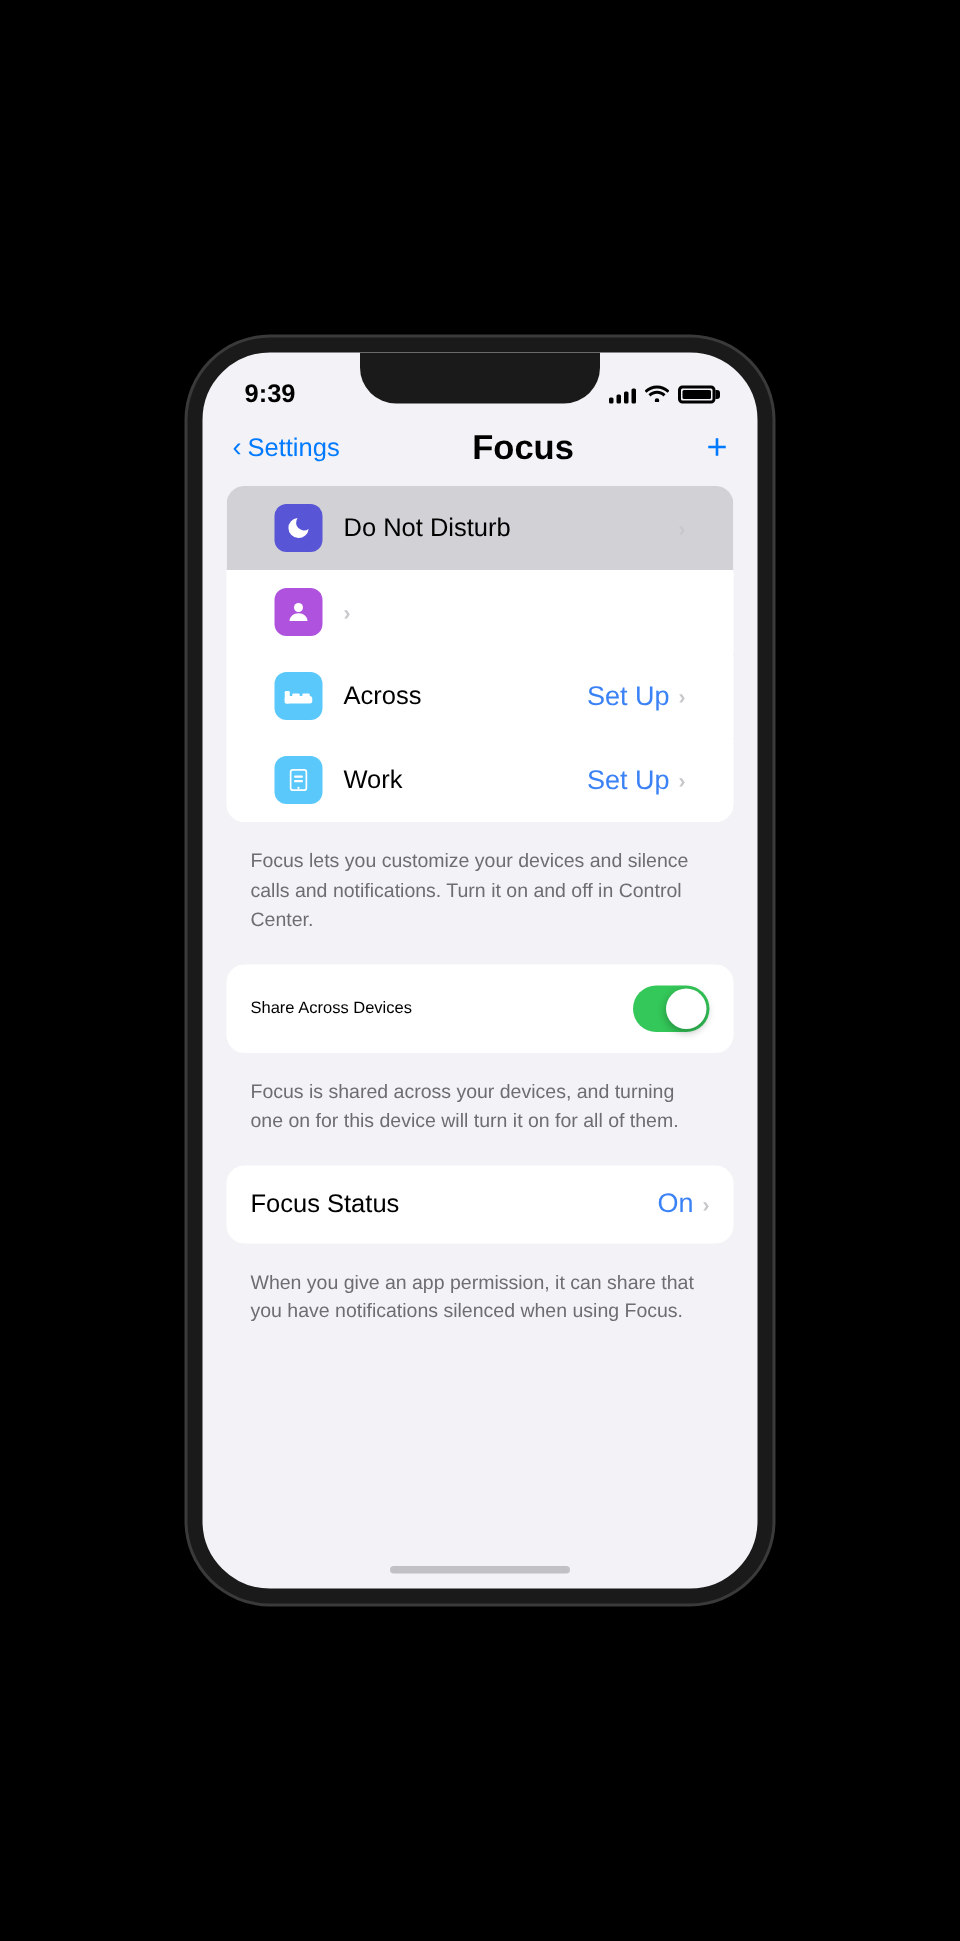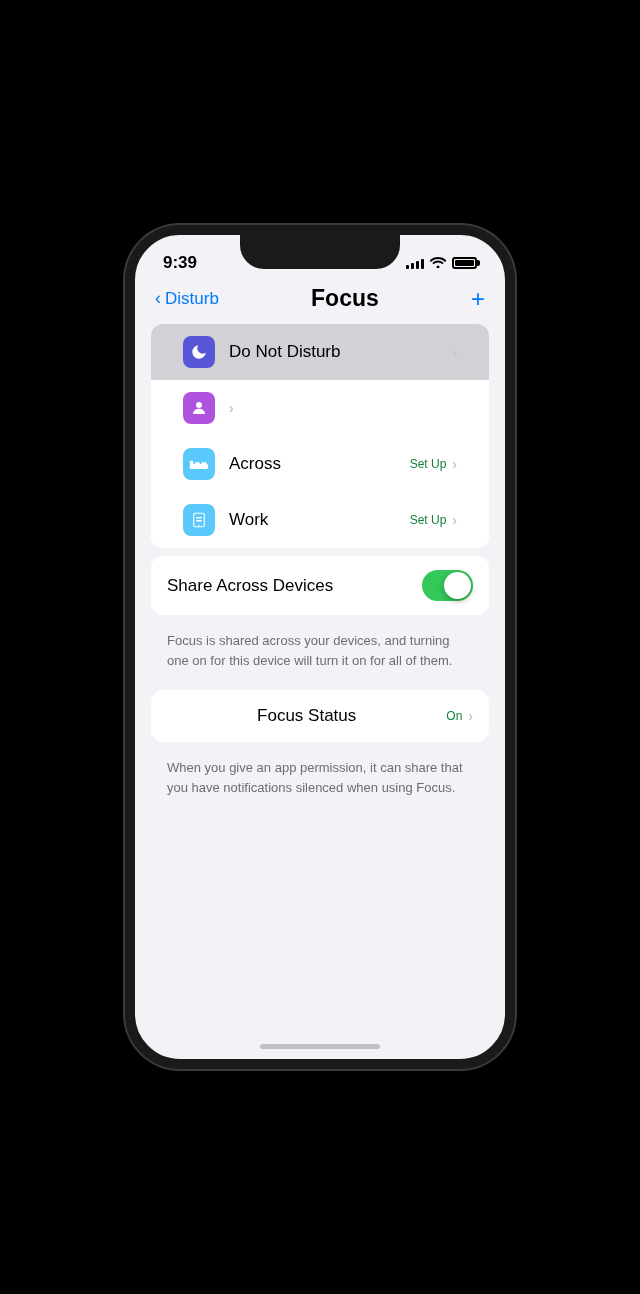--- a/index.html
+++ b/index.html
@@ -188,22 +188,22 @@
       font-size: 18px;
     }
 
     .item-label {
       flex: 1;
       font-size: 17px;
       color: #000;
     }
 
     .item-value {
-      color: #15803d;
-      font-size: 12px;
+      color: #3b82f6;
+      font-size: 18px;
       margin-right: 6px;
     }
 
     .chevron {
       color: #c7c7cc;
       font-size: 14px;
       font-weight: 600;
     }
 
     
@@ -224,21 +224,21 @@
 
     .share-row {
       display: flex;
       align-items: center;
       padding: 14px 16px;
       min-height: 52px;
     }
 
     .share-label {
       flex: 1;
-      font-size: 17px;
+      font-size: 11px;
       color: #000;
       font-weight: 400;
     }
 
     
     .toggle {
       width: 51px;
       height: 31px;
       border-radius: 16px;
       background: #34c759;
@@ -264,21 +264,20 @@
       overflow: hidden;
       margin-bottom: 8px;
     }
 
     .focus-status-row {
       display: flex;
       align-items: center;
       padding: 14px 16px;
       min-height: 52px;
       cursor: pointer;
-      text-align: center;
     }
 
     .focus-status-label {
       flex: 1;
       font-size: 17px;
       color: #000;
     }
 
     
     .icon-moon {
@@ -339,21 +338,21 @@
       </span>
       <div class="battery">
         <div class="battery-fill"></div>
       </div>
     </div>
   </div>
 
   <div class="nav-bar">
     <div class="nav-back">
       <span style="font-size:18px; font-weight:400;">‹</span>
-      <span>Disturb</span>
+      <span>Settings</span>
     </div>
     <span class="nav-title">Focus</span>
     <span class="nav-add">+</span>
   </div>
 
   <div class="content">
 
     <div class="list-section">
 
       <div class="list-item highlighted">
@@ -399,20 +398,21 @@
             <circle cx="12" cy="19" r="1" fill="white"></circle>
           </svg>
         </div>
         <span class="item-label">Work</span>
         <span class="item-value">Set Up</span>
         <span class="chevron">›</span>
       </div>
 
     </div>
 
+    <p class="section-description">Focus lets you customize your devices and silence calls and notifications. Turn it on and off in Control Center.</p>
 
     <div class="single-row-section">
       <div class="share-row">
         <span class="share-label">Share Across Devices</span>
         <div class="toggle">
           <div class="toggle-knob"></div>
         </div>
       </div>
     </div>
 

